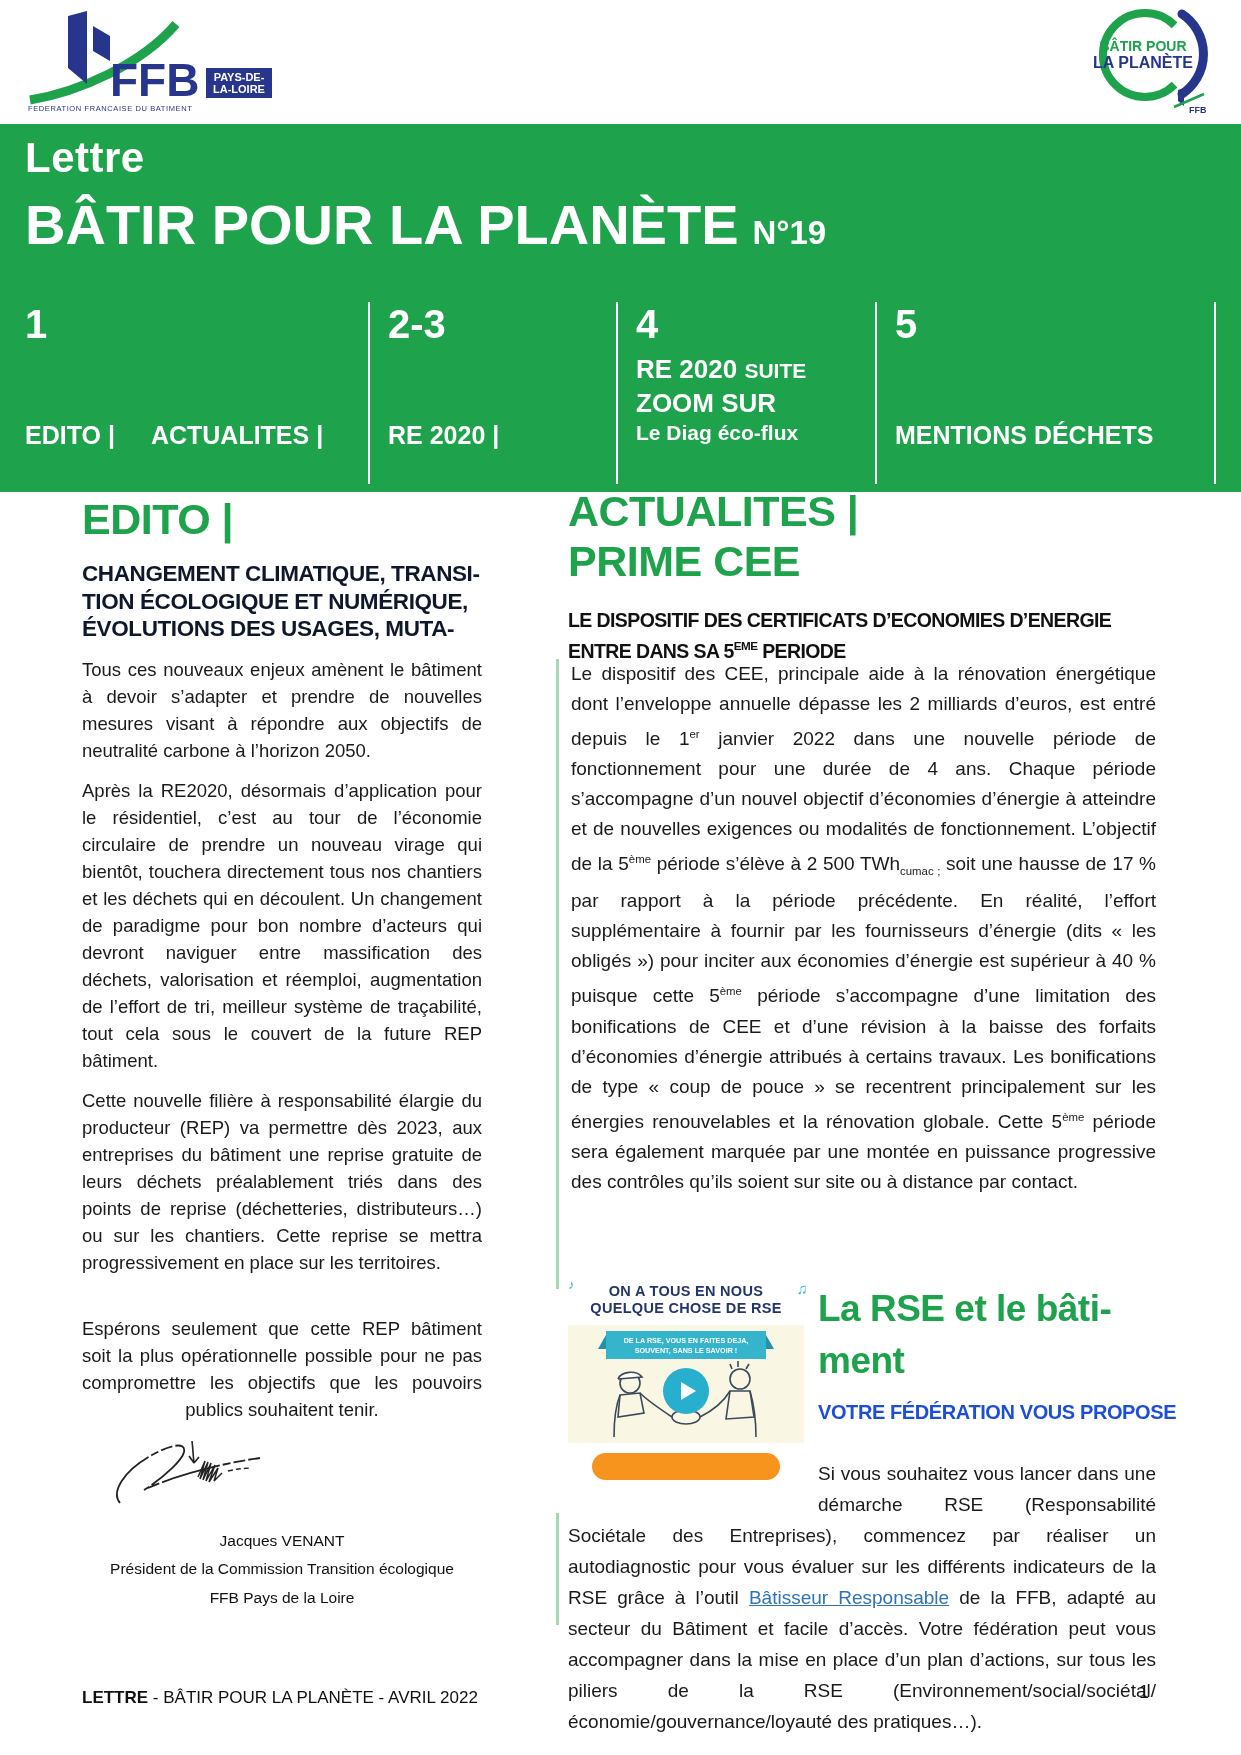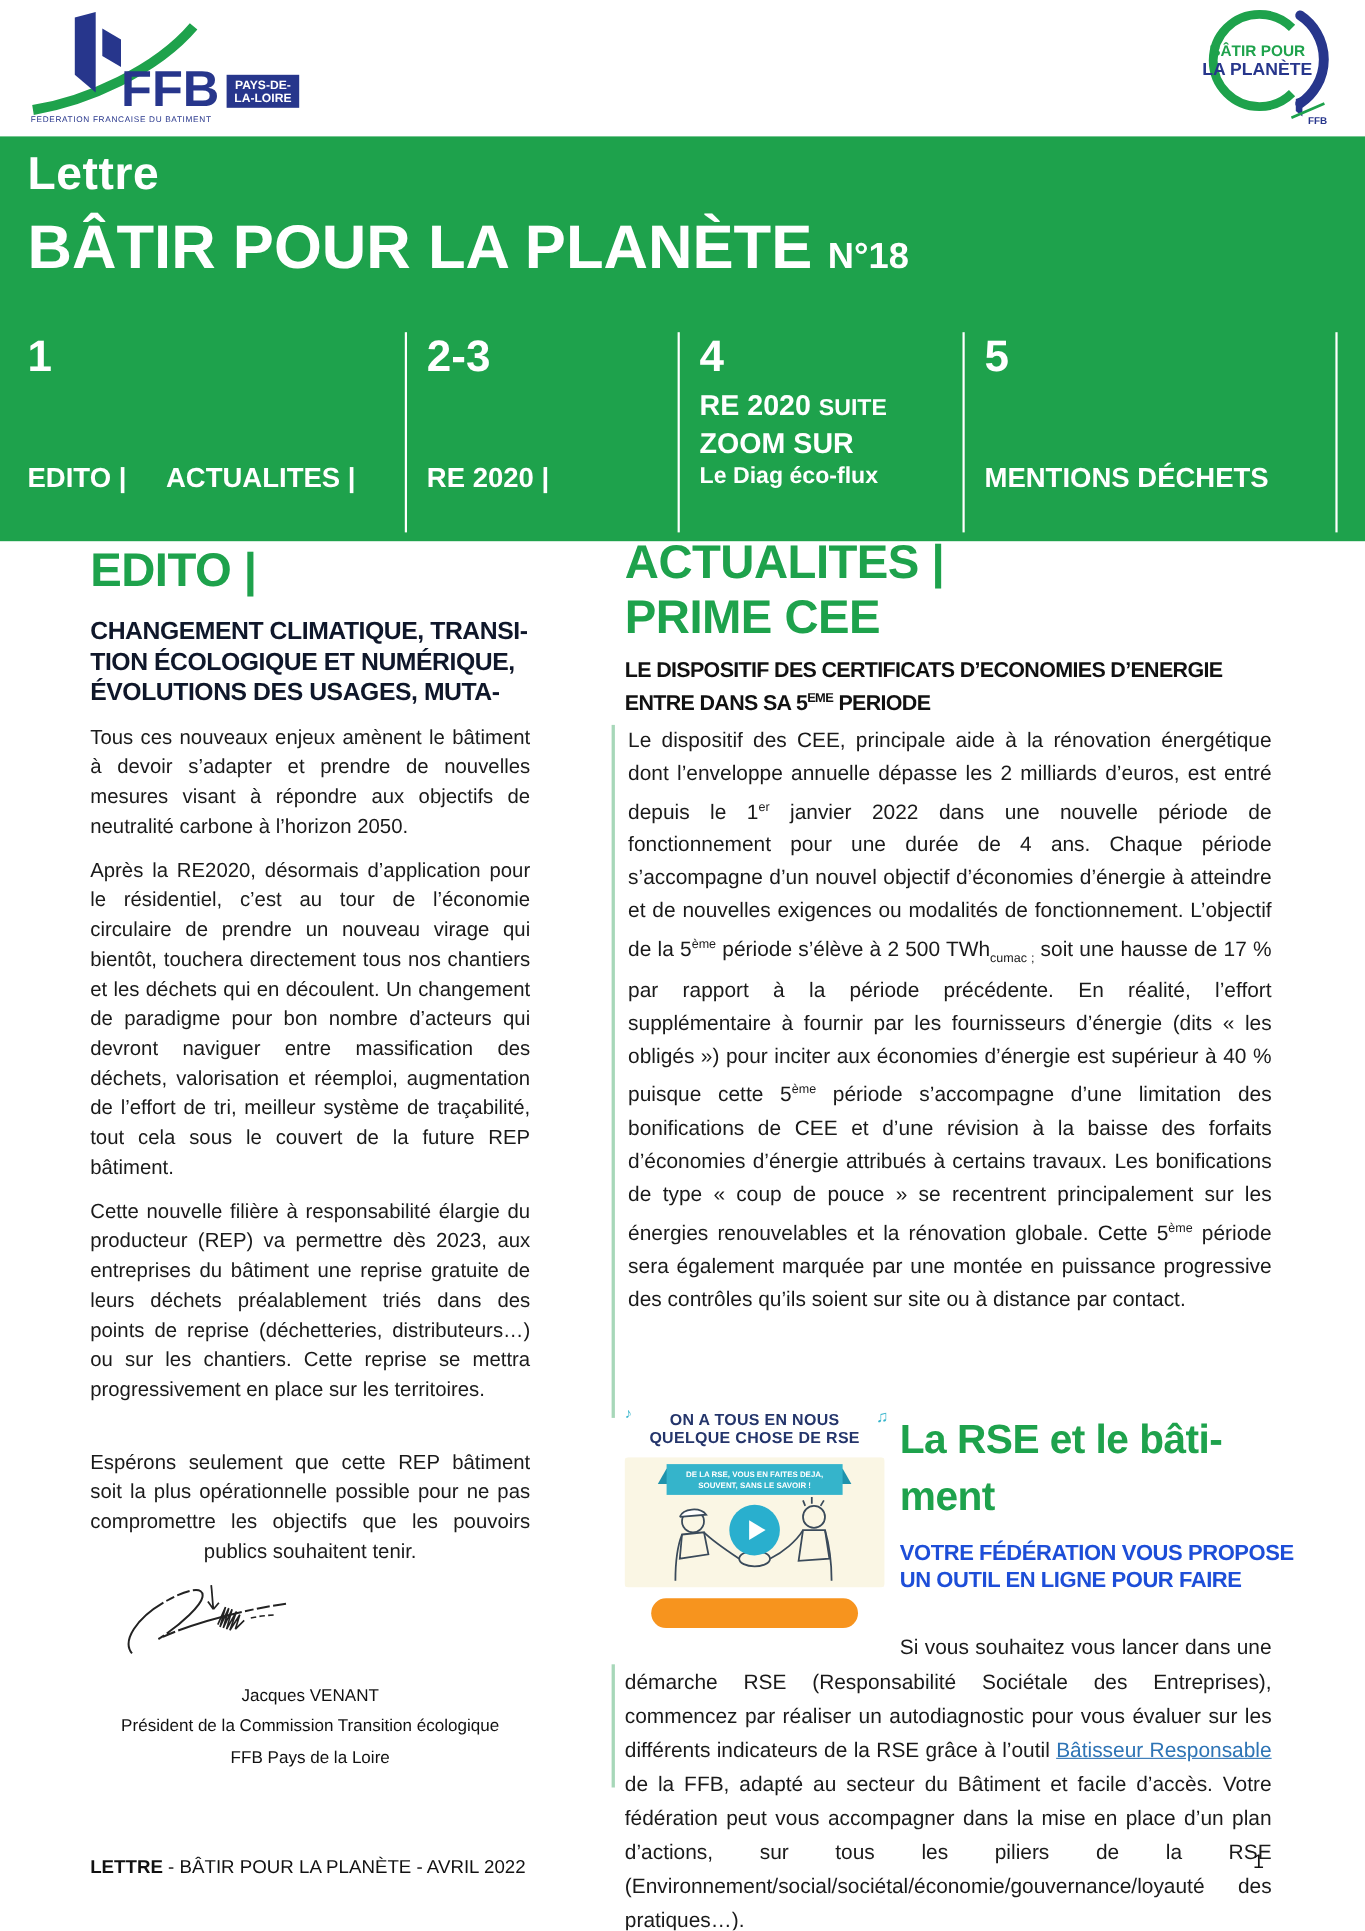--- a/index.html
+++ b/index.html
@@ -36,21 +36,21 @@
   
   .edito { position:absolute; left:82px; top:494px; width:400px; }
   .edito-title { margin-top:16px; font-weight:bold; font-size:22.5px; line-height:27.5px; letter-spacing:-.4px; white-space:nowrap; color:#0f172a; }
   .edito p { margin-top:13px; font-size:18.5px; line-height:27px; text-align:justify; }
   .edito p.last-center { text-align-last:center;margin-top:39px; }
   .signature { margin:10px 0 0 28px; }
   .sig-details { margin-top:12px; font-size:15.5px; line-height:28.5px; color:#111;text-align:center; }
 
   
   .act-head { position:absolute; left:556px; top:486px; width:620px; padding-left:12px; }
-  .cee-sub { margin-top:11px; font-weight:bold; font-size:19.5px; line-height:25px; letter-spacing:-.6px; white-space:nowrap; color:#111; }
+  .cee-sub { margin-top:22px; font-weight:bold; font-size:19.5px; line-height:25px; letter-spacing:-.6px; white-space:nowrap; color:#111; }
   .cee-body { position:absolute; left:556px; top:659px; width:600px; border-left:3px solid #A7D7B9; padding:0 0 92px 12px; }
   .cee-body p, .rse p { font-size:19px; line-height:30px; text-align:justify; }
   sup { font-size:60%; } sub { font-size:60%; }
   .rich a { color:#2E74B5; text-decoration:underline; }
 
   .rse { position:absolute; left:556px; top:1283px; width:600px; padding-left:12px; }
   .rse-rule { position:absolute; left:0; top:230px; width:3px; height:112px; background:#A7D7B9; }
   .media { float:left; width:236px; margin-right:14px; padding-bottom:28px; }
   .media-caption { position:relative; width:220px; margin:0 auto; text-align:center; color:#24356B; font-weight:bold; font-size:14.5px; line-height:17px; letter-spacing:.3px; }
   .note-l { position:absolute; left:-8px; top:-7px; color:#35B4CB; font-size:13px; font-weight:normal; }
@@ -95,21 +95,21 @@
         <polygon points="88,86 94,84 94,102 88,97" fill="#27368C"></polygon>
         <path d="M84,103 L114,90" stroke="#1EA24C" stroke-width="2.5" fill="none"></path>
         <text x="99" y="109" font-size="9" font-weight="bold" fill="#27368C">FFB</text>
       </svg>
     </div>
   </div>
 
   <div class="banner">
     <div class="kicker">Lettre</div>
     <div class="title-row">
-      <span>BÂTIR POUR LA PLANÈTE</span><span class="issue">N°18</span>
+      <span>BÂTIR POUR LA PLANÈTE</span><span class="issue">N°19</span>
     </div>
 
     <div class="nav">
       <div class="nav-col c1">
         <div class="nav-number">1</div>
         <div class="nav-spacer"></div>
         <div class="nav-labels">
           <span>EDITO |</span>
           <span>ACTUALITES |</span>
         </div>
@@ -216,21 +216,20 @@
       </div>
       <button class="cta"></button>
     </div>
 
     <div class="rse-head">
       <div>La RSE et le bâti-</div>
       <div>ment</div>
     </div>
     <div class="rse-sub">
       <div>VOTRE FÉDÉRATION VOUS PROPOSE</div>
-      <div>UN OUTIL EN LIGNE POUR FAIRE</div>
     </div>
     <p class="rich"><span>Si vous souhaitez vous lancer dans une démarche RSE (Responsabilité Sociétale des Entreprises), commencez par réaliser un autodiagnostic pour vous évaluer sur les différents indicateurs de la RSE grâce à l’outil </span><a href="#">Bâtisseur Responsable</a><span> de la FFB, adapté au secteur du Bâtiment et facile d’accès. Votre fédération peut vous accompagner dans la mise en place d’un plan d’actions, sur tous les piliers de la RSE (Environnement/social/sociétal/économie/gouvernance/loyauté des pratiques…).</span></p>
   </div>
 
   <div class="footer-note">
     <b>LETTRE</b><span> - BÂTIR POUR LA PLANÈTE - AVRIL 2022</span>
   </div>
   <div class="page-num">1</div>
 
 </div>

